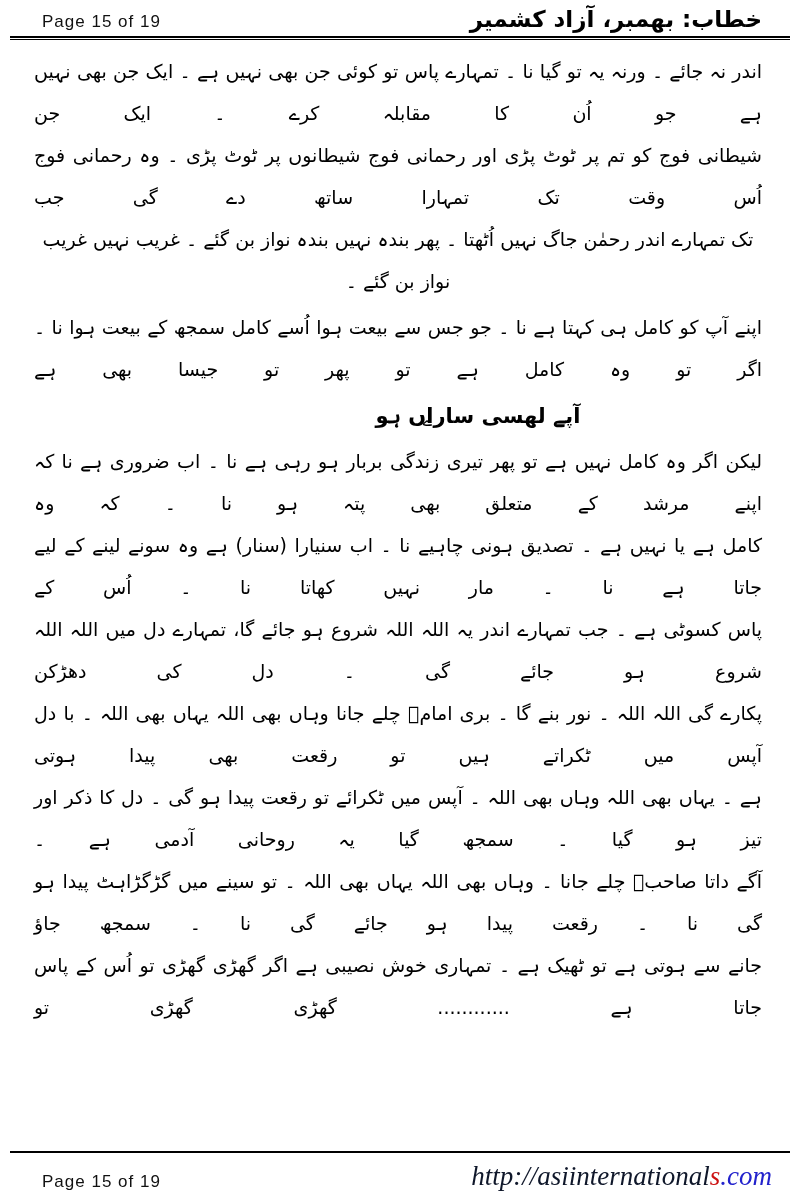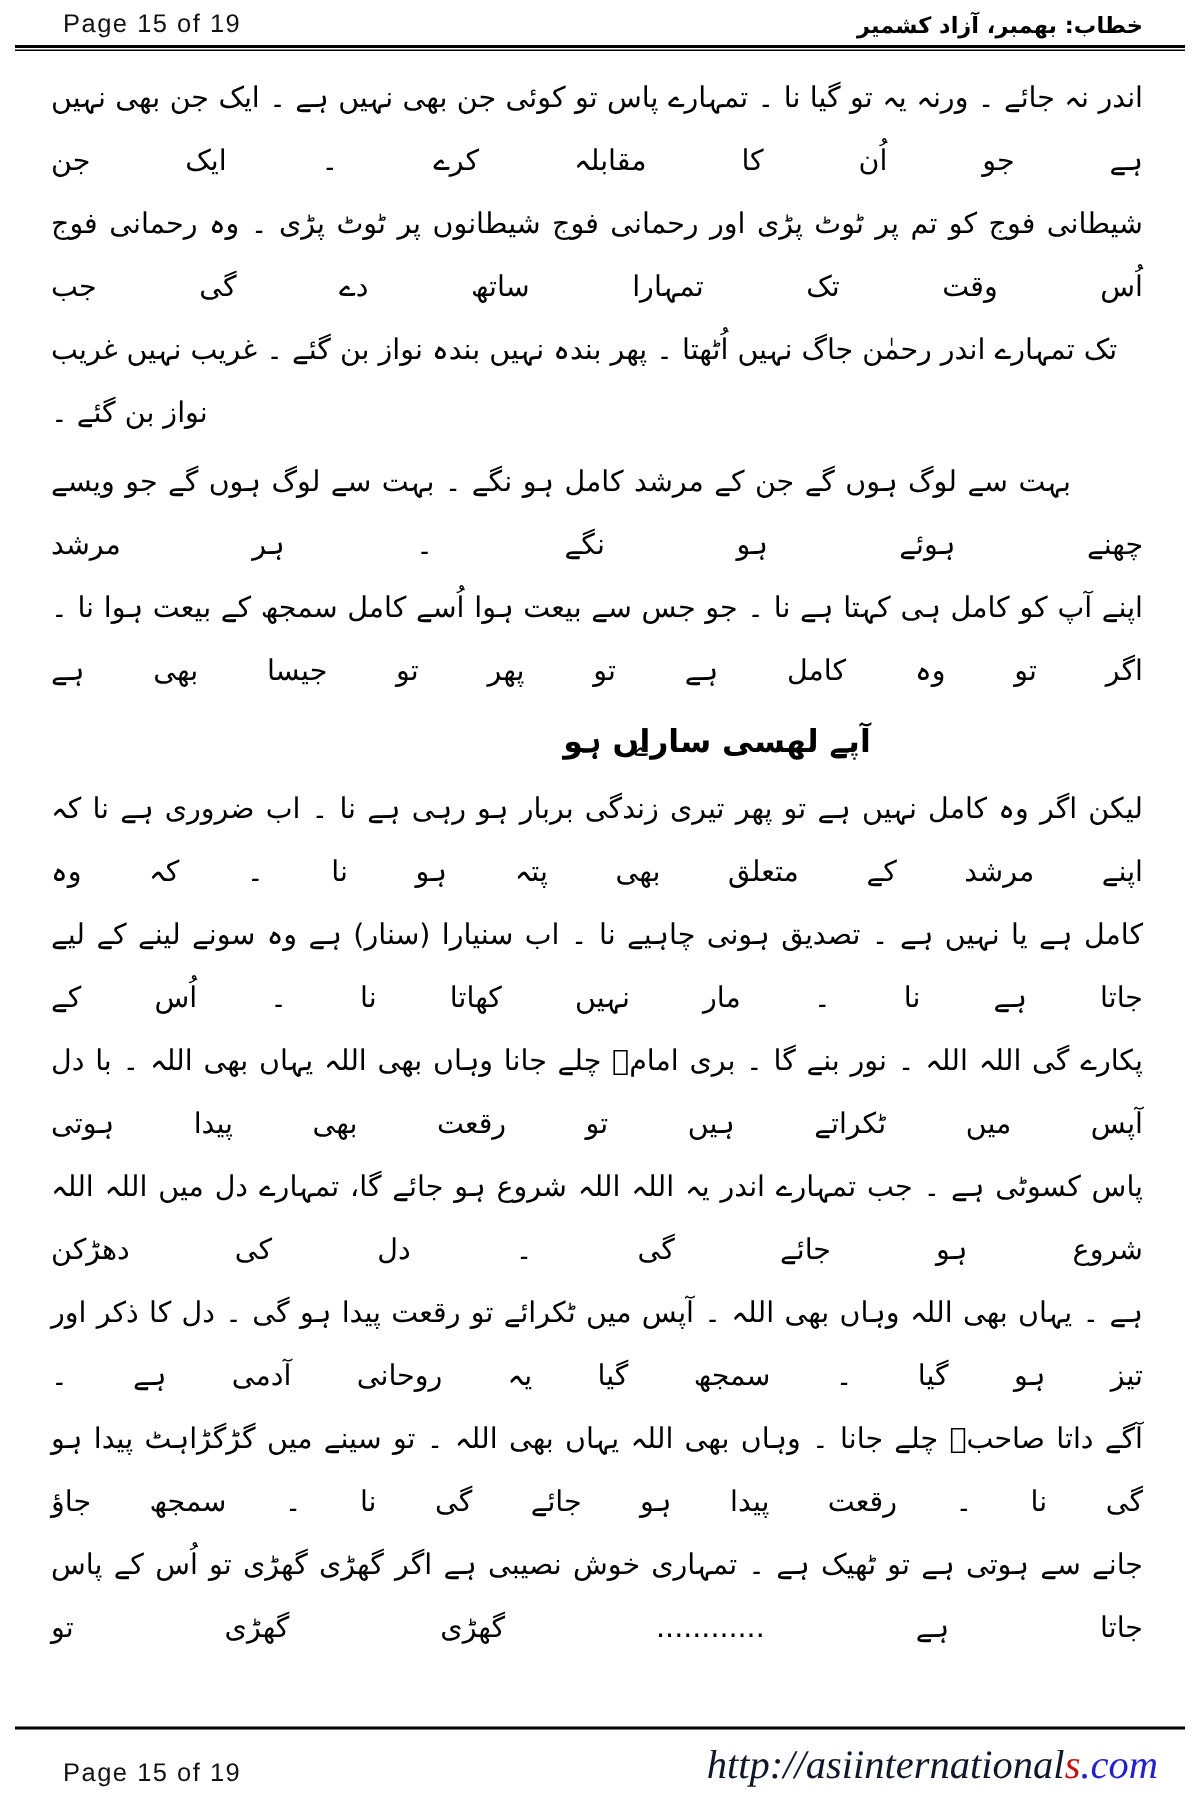--- a/index.html
+++ b/index.html
@@ -23,21 +23,21 @@
   }
   .page-label {
     font-family: "Liberation Sans", sans-serif;
     font-size: 17px;
     letter-spacing: 1px;
     color: #111111;
   }
   .header-title-urdu {
     direction: rtl;
     font-family: "DejaVu Sans", sans-serif;
-    font-size: 15px;
+    font-size: 23px;
     font-weight: bold;
     margin-left: 18px;
   }
   .rule-double {
     margin: 2px 10px 0 10px;
     border-top: 2.5px solid #000;
     border-bottom: 1px solid #000;
     height: 4px;
   }
   .rule-single {
@@ -54,21 +54,21 @@
     text-decoration: none;
   }
   
   .body-text {
     direction: rtl;
     padding: 10px 38px 0 34px;
     font-size: 19px;
     line-height: 42px;
   }
   .jline { text-align: justify; text-align-last: justify; white-space: nowrap0; }
-  .lastline { text-align: left; }
+  .lastline { text-align: center; }
   .para { margin-bottom: 4px; }
   .indent-first { text-indent: 48px; }
   .heading-block {
     position: relative;
     margin: 4px 0 2px 0;
     height: 44px;
   }
   .heading-text {
     position: relative;
     text-align: center;
@@ -97,34 +97,33 @@
 
   <div class="body-text">
 
     <div class="para">
       <div class="jline">اندر نہ جائے ۔ ورنہ یہ تو گیا نا ۔ تمہارے پاس تو کوئی جن بھی نہیں ہے ۔ ایک جن بھی نہیں ہے جو اُن کا مقابلہ کرے ۔ ایک جن</div>
       <div class="jline">شیطانی فوج کو تم پر ٹوٹ پڑی اور رحمانی فوج شیطانوں پر ٹوٹ پڑی ۔ وہ رحمانی فوج اُس وقت تک تمہارا ساتھ دے گی جب</div>
       <div class="lastline">تک تمہارے اندر رحمٰن جاگ نہیں اُٹھتا ۔ پھر بندہ نہیں بندہ نواز بن گئے ۔ غریب نہیں غریب نواز بن گئے ۔</div>
     </div>
 
     <div class="para">
-      <div class="jline indent-first">بہت سے لوگ ہوں گے جن کے مرشد کامل ہو نگے ۔ بہت سے لوگ ہوں گے جو ویسے چھنے ہوئے ہو نگے ۔ ہر مرشد</div>
       <div class="jline">اپنے آپ کو کامل ہی کہتا ہے نا ۔ جو جس سے بیعت ہوا اُسے کامل سمجھ کے بیعت ہوا نا ۔ اگر تو وہ کامل ہے تو پھر تو جیسا بھی ہے</div>
     </div>
 
     <div class="heading-block">
       <div class="heading-text">آپے لھسی ساراں ہو</div>
       <span class="stray-mark">ے</span>
     </div>
 
     <div class="para">
       <div class="jline">لیکن اگر وہ کامل نہیں ہے تو پھر تیری زندگی بربار ہو رہی ہے نا ۔ اب ضروری ہے نا کہ اپنے مرشد کے متعلق بھی پتہ ہو نا ۔ کہ وہ</div>
       <div class="jline">کامل ہے یا نہیں ہے ۔ تصدیق ہونی چاہیے نا ۔ اب سنیارا (سنار) ہے وہ سونے لینے کے لیے جاتا ہے نا ۔ مار نہیں کھاتا نا ۔ اُس کے</div>
+      <div class="jline">پاس کسوٹی ہے ۔ جب تمہارے اندر یہ اللہ اللہ شروع ہو جائے گا، تمہارے دل میں اللہ اللہ شروع ہو جائے گی ۔ دل کی دھڑکن</div>
       <div class="jline">پکارے گی اللہ اللہ ۔ نور بنے گا ۔ بری امامؒ چلے جانا وہاں بھی اللہ یہاں بھی اللہ ۔ با دل آپس میں ٹکراتے ہیں تو رقعت بھی پیدا ہوتی</div>
-      <div class="jline">پاس کسوٹی ہے ۔ جب تمہارے اندر یہ اللہ اللہ شروع ہو جائے گا، تمہارے دل میں اللہ اللہ شروع ہو جائے گی ۔ دل کی دھڑکن</div>
       <div class="jline">ہے ۔ یہاں بھی اللہ وہاں بھی اللہ ۔ آپس میں ٹکرائے تو رقعت پیدا ہو گی ۔ دل کا ذکر اور تیز ہو گیا ۔ سمجھ گیا یہ روحانی آدمی ہے ۔</div>
       <div class="jline">آگے داتا صاحبؒ چلے جانا ۔ وہاں بھی اللہ یہاں بھی اللہ ۔ تو سینے میں گڑگڑاہٹ پیدا ہو گی نا ۔ رقعت پیدا ہو جائے گی نا ۔ سمجھ جاؤ</div>
       <div class="jline">جانے سے ہوتی ہے تو ٹھیک ہے ۔ تمہاری خوش نصیبی ہے اگر گھڑی گھڑی تو اُس کے پاس جاتا ہے ............ گھڑی گھڑی تو</div>
 
     </div>
 
   </div>
 
   <div class="footer-area">
     <div class="rule-single"></div>

